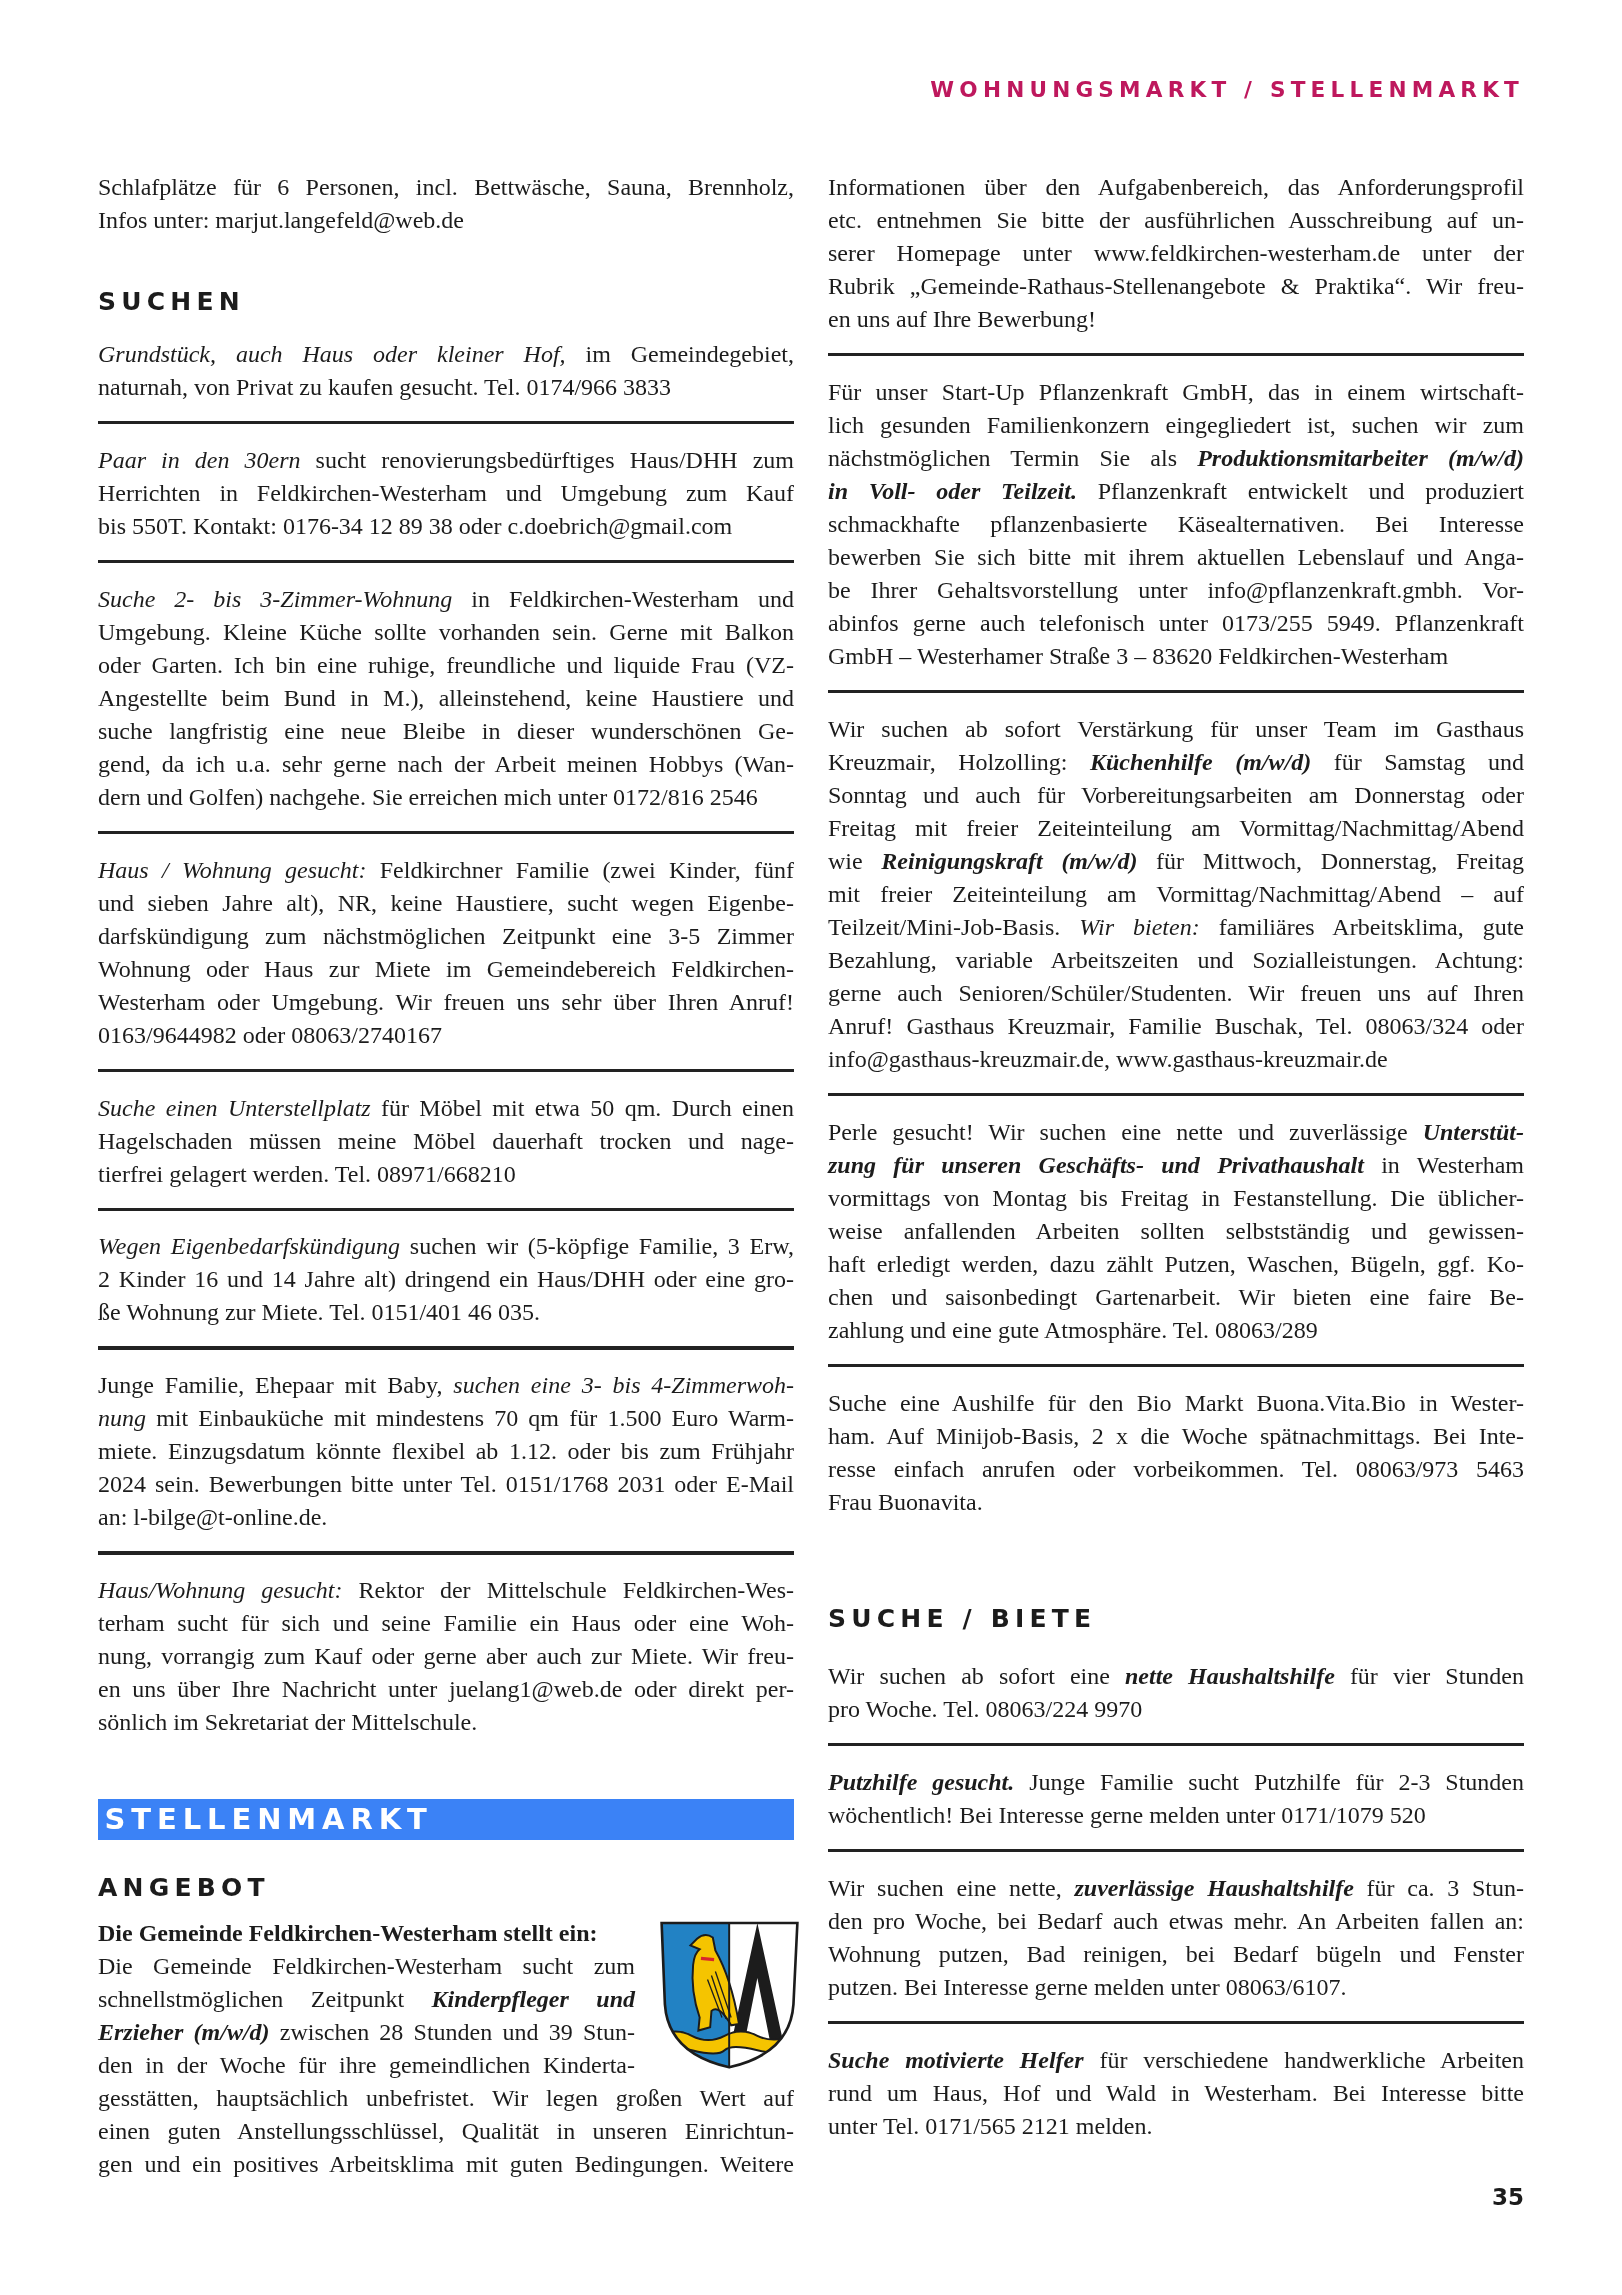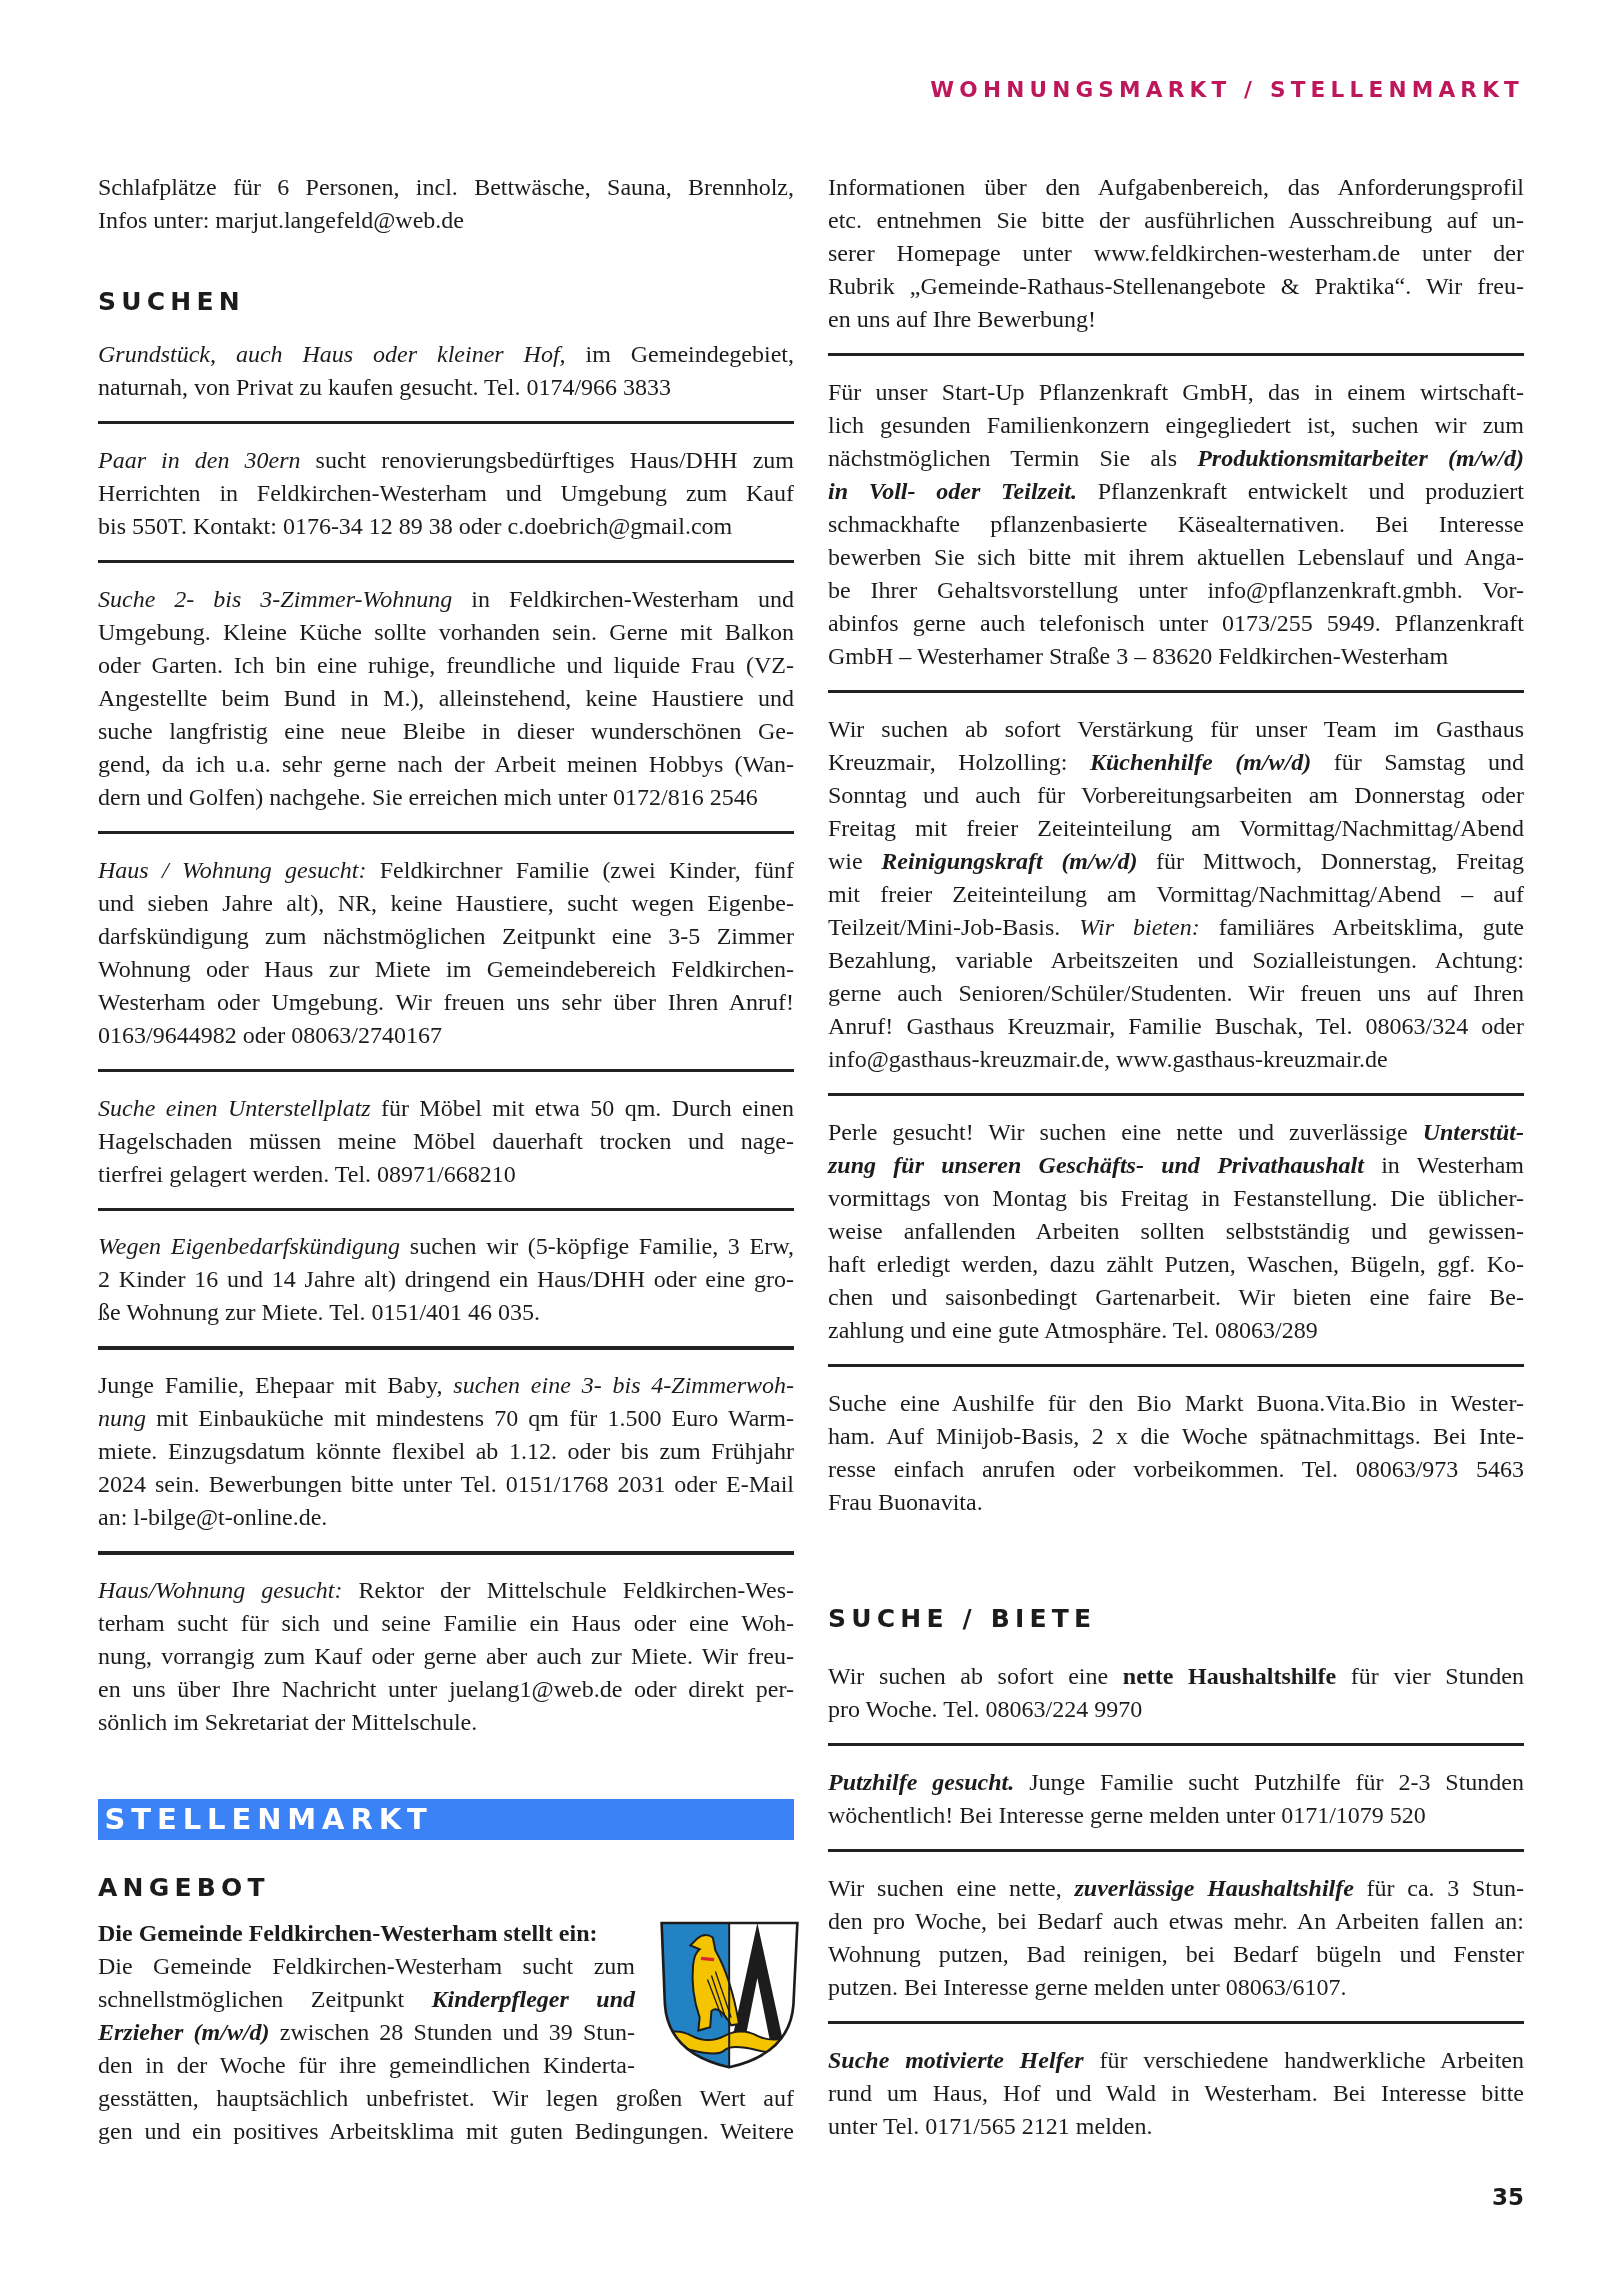--- a/index.html
+++ b/index.html
@@ -121,20 +121,21 @@
   <div class="ad" style="position:relative;">
     <span class="ln last" style="font-weight:bold;">Die Gemeinde Feldkirchen-Westerham stellt ein:</span>
     <div style="width:537px" class="ad">
         <span class="ln"><span>Die Gemeinde Feldkirchen-Westerham sucht zum</span></span>
         <span class="ln"><span>schnellstmöglichen Zeitpunkt </span><b style="font-style: italic;">Kinderpfleger und</b></span>
         <span class="ln"><b style="font-style: italic;">Erzieher (m/w/d)</b><span> zwischen 28 Stunden und 39 Stun-</span></span>
         <span class="ln"><span>den in der Woche für ihre gemeindlichen Kinderta-</span></span>
       </div>
     <div class="ad">
         <span class="ln"><span>gesstätten, hauptsächlich unbefristet. Wir legen großen Wert auf</span></span>
+        <span class="ln"><span>einen guten Anstellungsschlüssel, Qualität in unseren Einrichtun-</span></span>
         <span class="ln"><span>gen und ein positives Arbeitsklima mit guten Bedingungen. Weitere</span></span>
       </div>
     <div class="crest" style="left:561px; top:2.6px;">
       <svg width="141" height="151" viewBox="0 0 215 230">
         <defs>
           <clipPath id="shield">
               <path d="M4 6 H211 L205 130 Q200 205 107 226 Q14 205 9 130 Z"></path>
             </clipPath>
         </defs>
         <g clip-path="url(#shield)">
@@ -208,21 +209,21 @@
         <span class="ln last"><span>Frau Buonavita.</span></span>
       </div>
     </div>
 
   <div style="height:85px"></div>
   <div class="section-title">SUCHE / BIETE</div>
   <div style="height:27.5px"></div>
 
   <div>
       <div class="ad">
-        <span class="ln"><span>Wir suchen ab sofort eine </span><b style="">nette Haushaltshilfe</b><span> für vier Stunden</span></span>
+        <span class="ln"><span>Wir suchen ab sofort eine </span><b style="font-style: italic;">nette Haushaltshilfe</b><span> für vier Stunden</span></span>
         <span class="ln last"><span>pro Woche. Tel. 08063/224 9970</span></span>
       </div>
       <div class="rule"></div>
       <div class="ad">
         <span class="ln"><b style="font-style: italic;">Putzhilfe gesucht.</b><span> Junge Familie sucht Putzhilfe für 2-3 Stunden</span></span>
         <span class="ln last"><span>wöchentlich! Bei Interesse gerne melden unter 0171/1079 520</span></span>
       </div>
       <div class="rule"></div>
       <div class="ad">
         <span class="ln"><span>Wir suchen eine nette, </span><b style="font-style: italic;">zuverlässige Haushaltshilfe</b><span> für ca. 3 Stun-</span></span>

